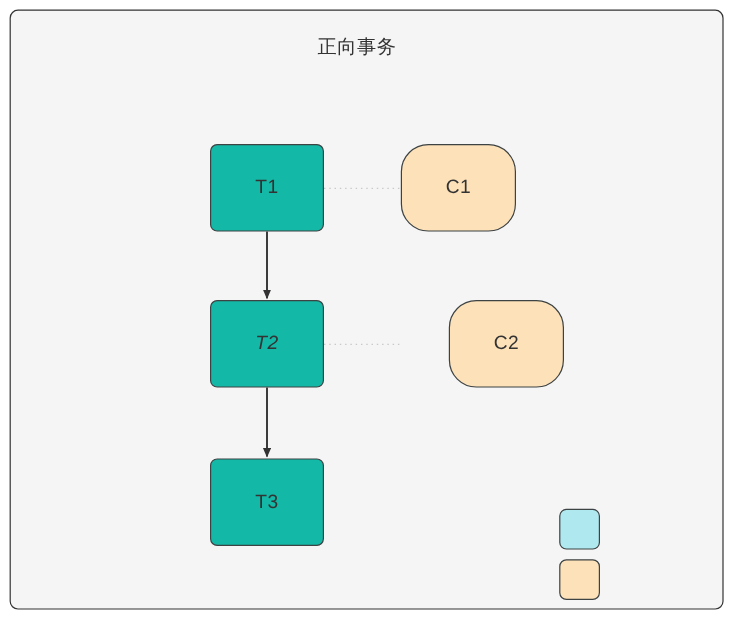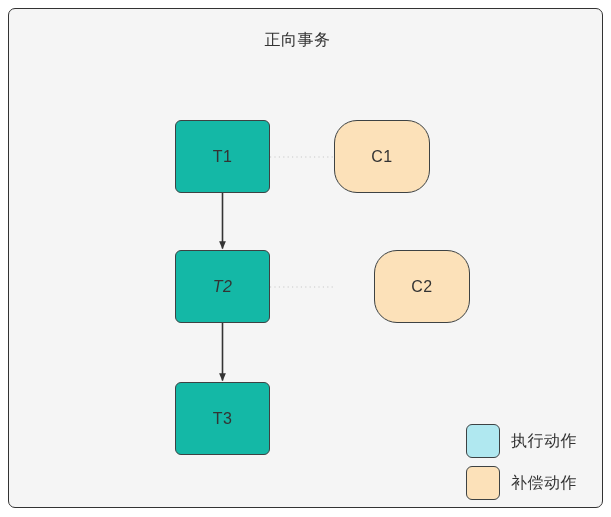--- a/index.html
+++ b/index.html
@@ -150,21 +150,19 @@
   <div class="node comp" id="node-C1">
     <span>C1</span>
   </div>
   <div class="node comp" id="node-C2">
     <span>C2</span>
   </div>
 
   <div class="legend">
     <div class="legend-row">
       <span class="legend-swatch exec"></span>
-      <span class="legend-label">执行动作</span>
     </div>
     <div class="legend-row">
       <span class="legend-swatch comp"></span>
-      <span class="legend-label">补偿动作</span>
     </div>
   </div>
 
 </div>
 
 </body></html>

